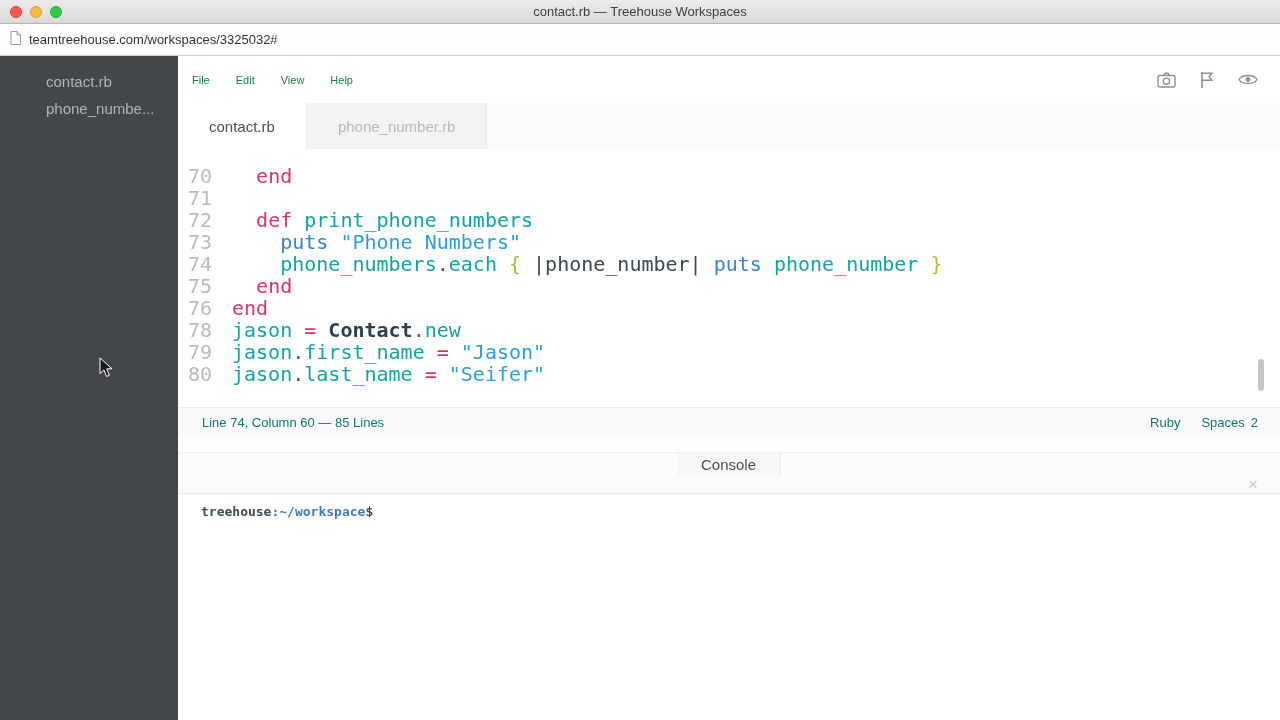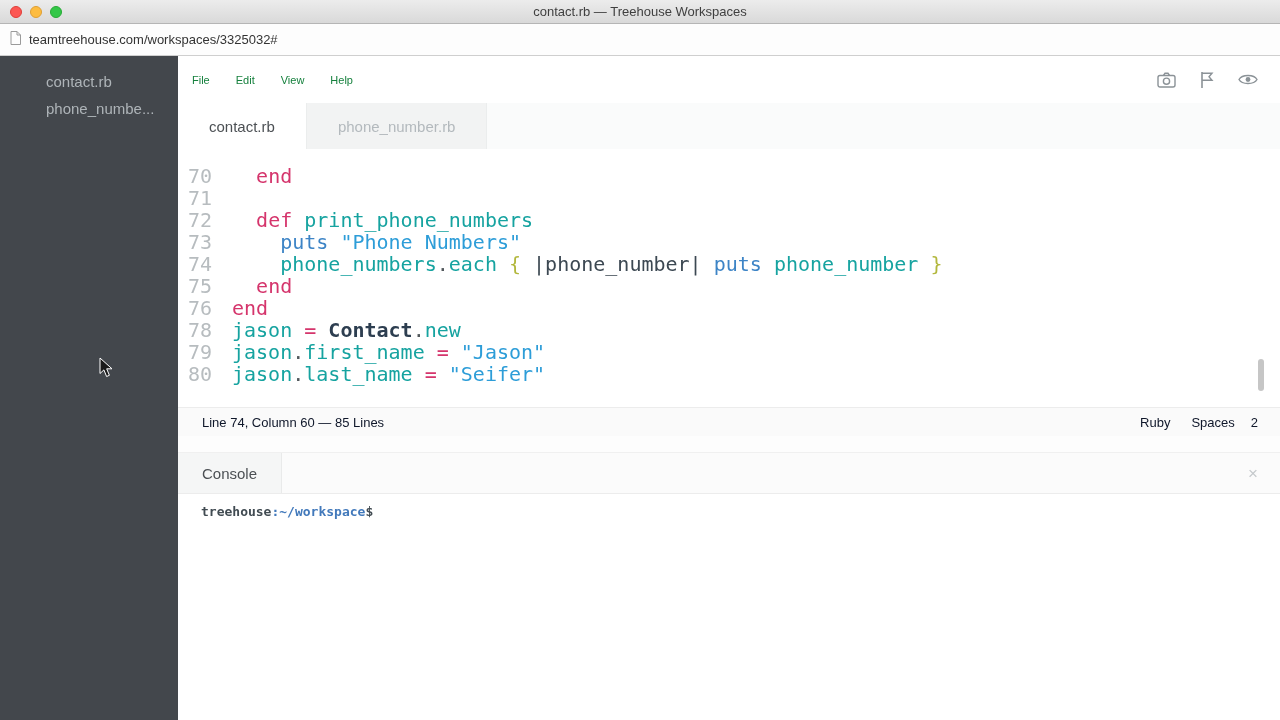--- a/index.html
+++ b/index.html
@@ -46,28 +46,28 @@
   .editor { height:242px; background:#fff; position:relative; font-family:"DejaVu Sans Mono", monospace;
             font-size:20px; overflow:hidden;margin-top:16px; }
   .line { height:22px; display:flex; align-items:center; white-space:pre; }
   .ln { width:34px; flex:none; text-align:right; color:#b7bcbf; }
   .code { margin-left:20px; white-space:pre; }
   .seg-const { font-weight:bold; }
   .scroll-thumb { position:absolute; right:16px; top:194px; width:6px; height:32px; border-radius:3px; background:#c6c6c6; }
 
   
   .statusbar { height:29px; background:#fafafa; border-top:1px solid #ececec; display:flex; align-items:center;
-               padding:0 22px 0 24px; font-size:13px; color:#0f172a; }
+               padding:0 22px 0 24px; font-size:13px; color:#0f766e; }
   .status-right { margin-left:auto; display:flex; gap:21px; }
-  .spaces { display:flex; gap:16px; }
+  .spaces { display:flex; gap:6px; }
 
   
   .panel-gap { height:16px; background:#fdfdfd; }
   .console-header { height:42px; background:#fbfbfb; border-top:1px solid #f0f0f0; border-bottom:1px solid #ececec;
-                    display:flex; align-items:center; }
+                    display:flex; align-items:center;flex-direction:column; }
   .console-tab { height:100%; display:flex; align-items:center; padding:0 24px; background:#f5f6f6;
                  border-right:1px solid #e9eaea; font-size:15px; color:#4c5054; }
   .console-close { margin-left:auto; margin-right:22px; color:#c5c9cc; font-size:17px; line-height:1; cursor:default; }
   .console-body { flex:1; background:#fff; padding:10px 0 0 23px; font-family:"DejaVu Sans Mono", monospace;
                   font-size:13px; font-weight:bold; }
   .p-host { color:#414b52; }
   .p-path { color:#4279bb; }
   .p-sym  { color:#414b52; }
 
   .mouse { position:absolute; left:99px; top:357px; pointer-events:none; }

